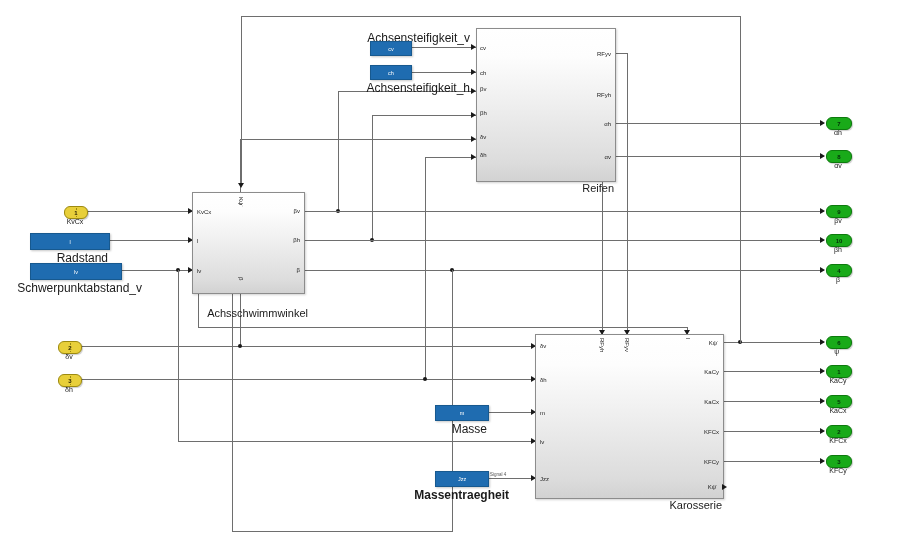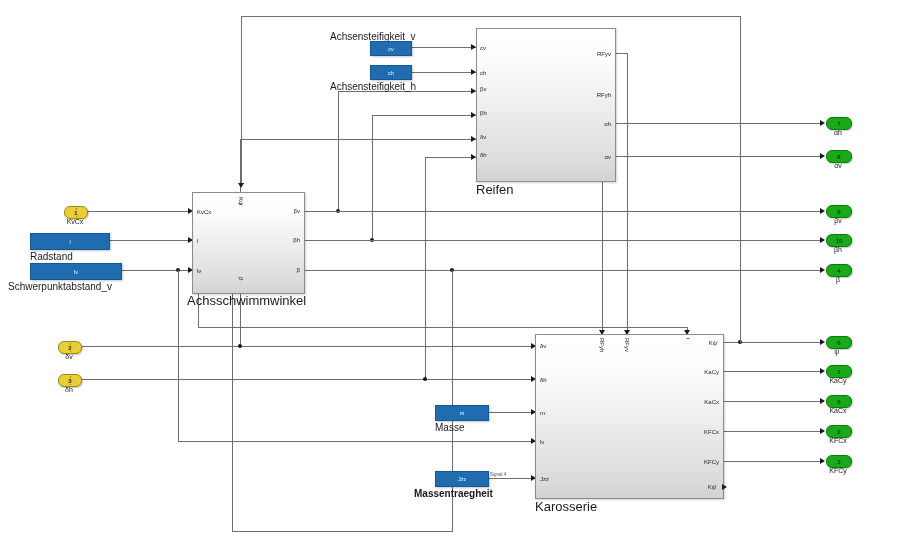--- a/index.html
+++ b/index.html
@@ -18,33 +18,33 @@
          border-left:5px solid #1a1a1a;}
   .arrow.down{border-left:3.5px solid transparent;border-right:3.5px solid transparent;
               border-top:5px solid #1a1a1a;border-bottom:0;}
   .arrow.up{border-left:3.5px solid transparent;border-right:3.5px solid transparent;
             border-bottom:5px solid #1a1a1a;border-top:0;}
 
   
   .subsys{position:absolute;border:1px solid #8c8c8c;
           background:linear-gradient(to bottom,#ffffff 0%,#fdfdfd 18%,#ececec 55%,#dcdcdc 88%,#d2d2d2 100%);
           box-shadow:1px 1px 2px rgba(0,0,0,.18);}
-  .subsys-caption{position:absolute;font-size:13px;color:#1a1a1a;
-                  white-space:nowrap;text-align:left;}
+  .subsys-caption{position:absolute;font-size:11px;color:#1a1a1a;
+                  white-space:nowrap;text-align:right;}
 
   
   .plabel{position:absolute;font-size:6px;color:#222;white-space:nowrap;line-height:1;}
   .plabel.vert{transform:rotate(90deg);transform-origin:left top;}
 
   
   .constblk{position:absolute;background:#1f6cb0;border:1px solid #17598f;
             box-shadow:1px 1px 2px rgba(0,0,0,.22);
             display:flex;align-items:center;justify-content:center;}
   .constblk span{font-size:5.5px;color:#ffffff;white-space:nowrap;}
-  .blkcap{position:absolute;font-size:10px;color:#1a1a1a;white-space:nowrap;text-align:left;}
+  .blkcap{position:absolute;font-size:12px;color:#1a1a1a;white-space:nowrap;text-align:right;}
 
   
   .inport{position:absolute;height:11px;background:#e8cf3a;
           border:1px solid #9d8a10;border-radius:6px;
           display:flex;align-items:center;justify-content:center;
           box-shadow:1px 1px 1px rgba(0,0,0,.2);}
   .inport::after{content:"";position:absolute;left:50%;top:1px;bottom:1px;width:1px;
                  background:#9d8a10;}
   .inport b{font-size:6px;color:#2b2300;font-weight:bold;position:relative;z-index:2;
             background:#e8cf3a;padding:0 1px;}
@@ -185,21 +185,21 @@
   <div class="subsys" style="left:192px;top:192px;width:111px;height:100px;">
     <div class="plabel" style="left:4px;top:16px;">KvCx</div>
     <div class="plabel" style="left:4px;top:45px;">l</div>
     <div class="plabel" style="left:4px;top:75px;">lv</div>
     <div class="plabel" style="right:4px;top:15px;">βv</div>
     <div class="plabel" style="right:4px;top:44px;">βh</div>
     <div class="plabel" style="right:4px;top:74px;">β</div>
     <div class="plabel vert" style="left:51px;top:4px;">Kψ˙</div>
     <div class="plabel vert" style="left:51px;top:84px;">β</div>
   </div>
-  <div class="subsys-caption" style="left:187px;top:293px;width:121px;">Achsschwimmwinkel</div>
+  <div class="subsys-caption" style="left:187px;top:307px;width:121px;">Achsschwimmwinkel</div>
 
   <div class="subsys" style="left:535px;top:334px;width:187px;height:163px;">
     <div class="plabel" style="left:4px;top:8px;">δv</div>
     <div class="plabel" style="left:4px;top:42px;">δh</div>
     <div class="plabel" style="left:4px;top:75px;">m</div>
     <div class="plabel" style="left:4px;top:104px;">lv</div>
     <div class="plabel" style="left:4px;top:141px;">Jzz</div>
     <div class="plabel" style="right:4px;top:5px;">Kψ˙</div>
     <div class="plabel" style="right:4px;top:34px;">KaCy</div>
     <div class="plabel" style="right:4px;top:64px;">KaCx</div>

